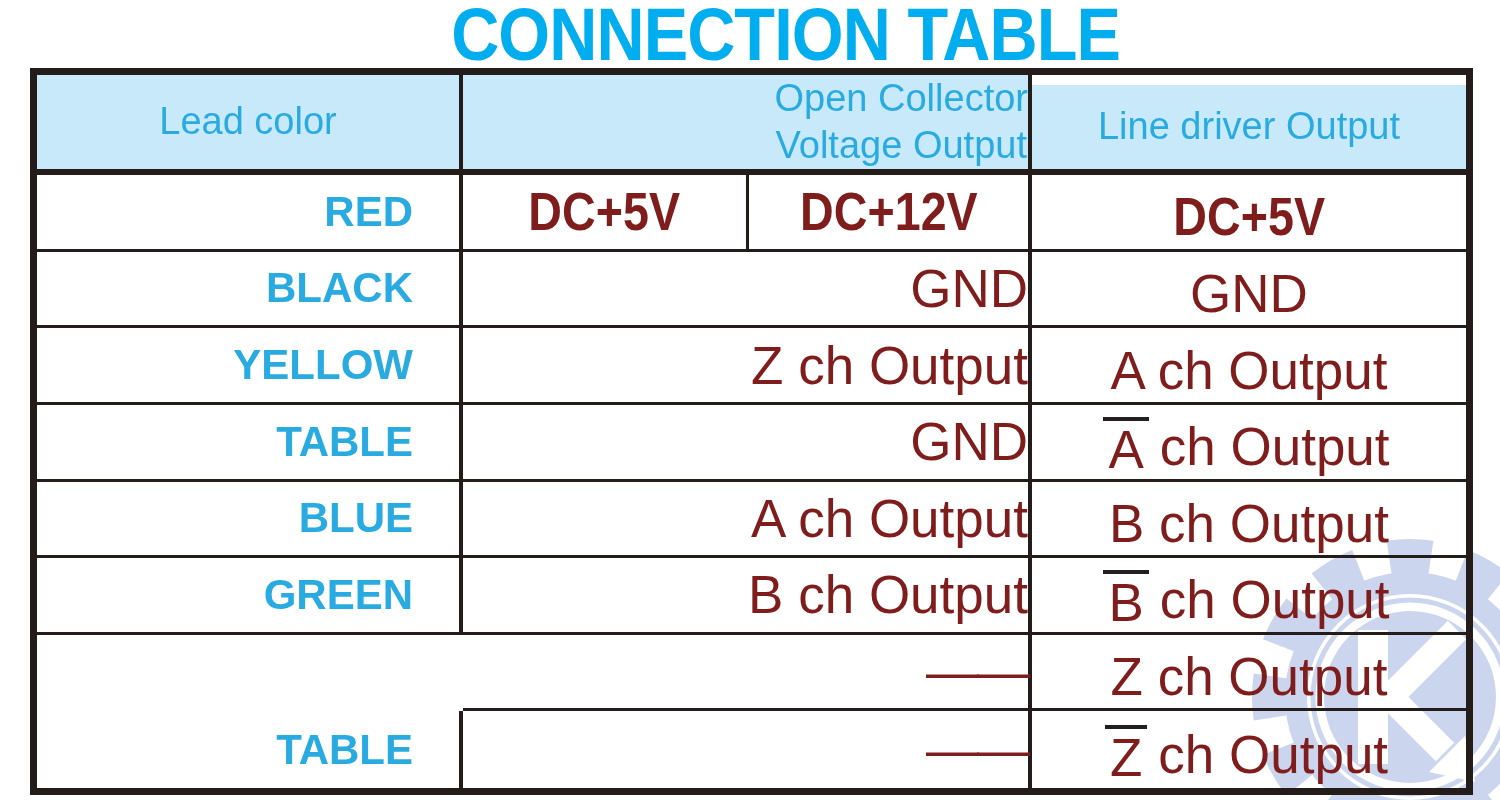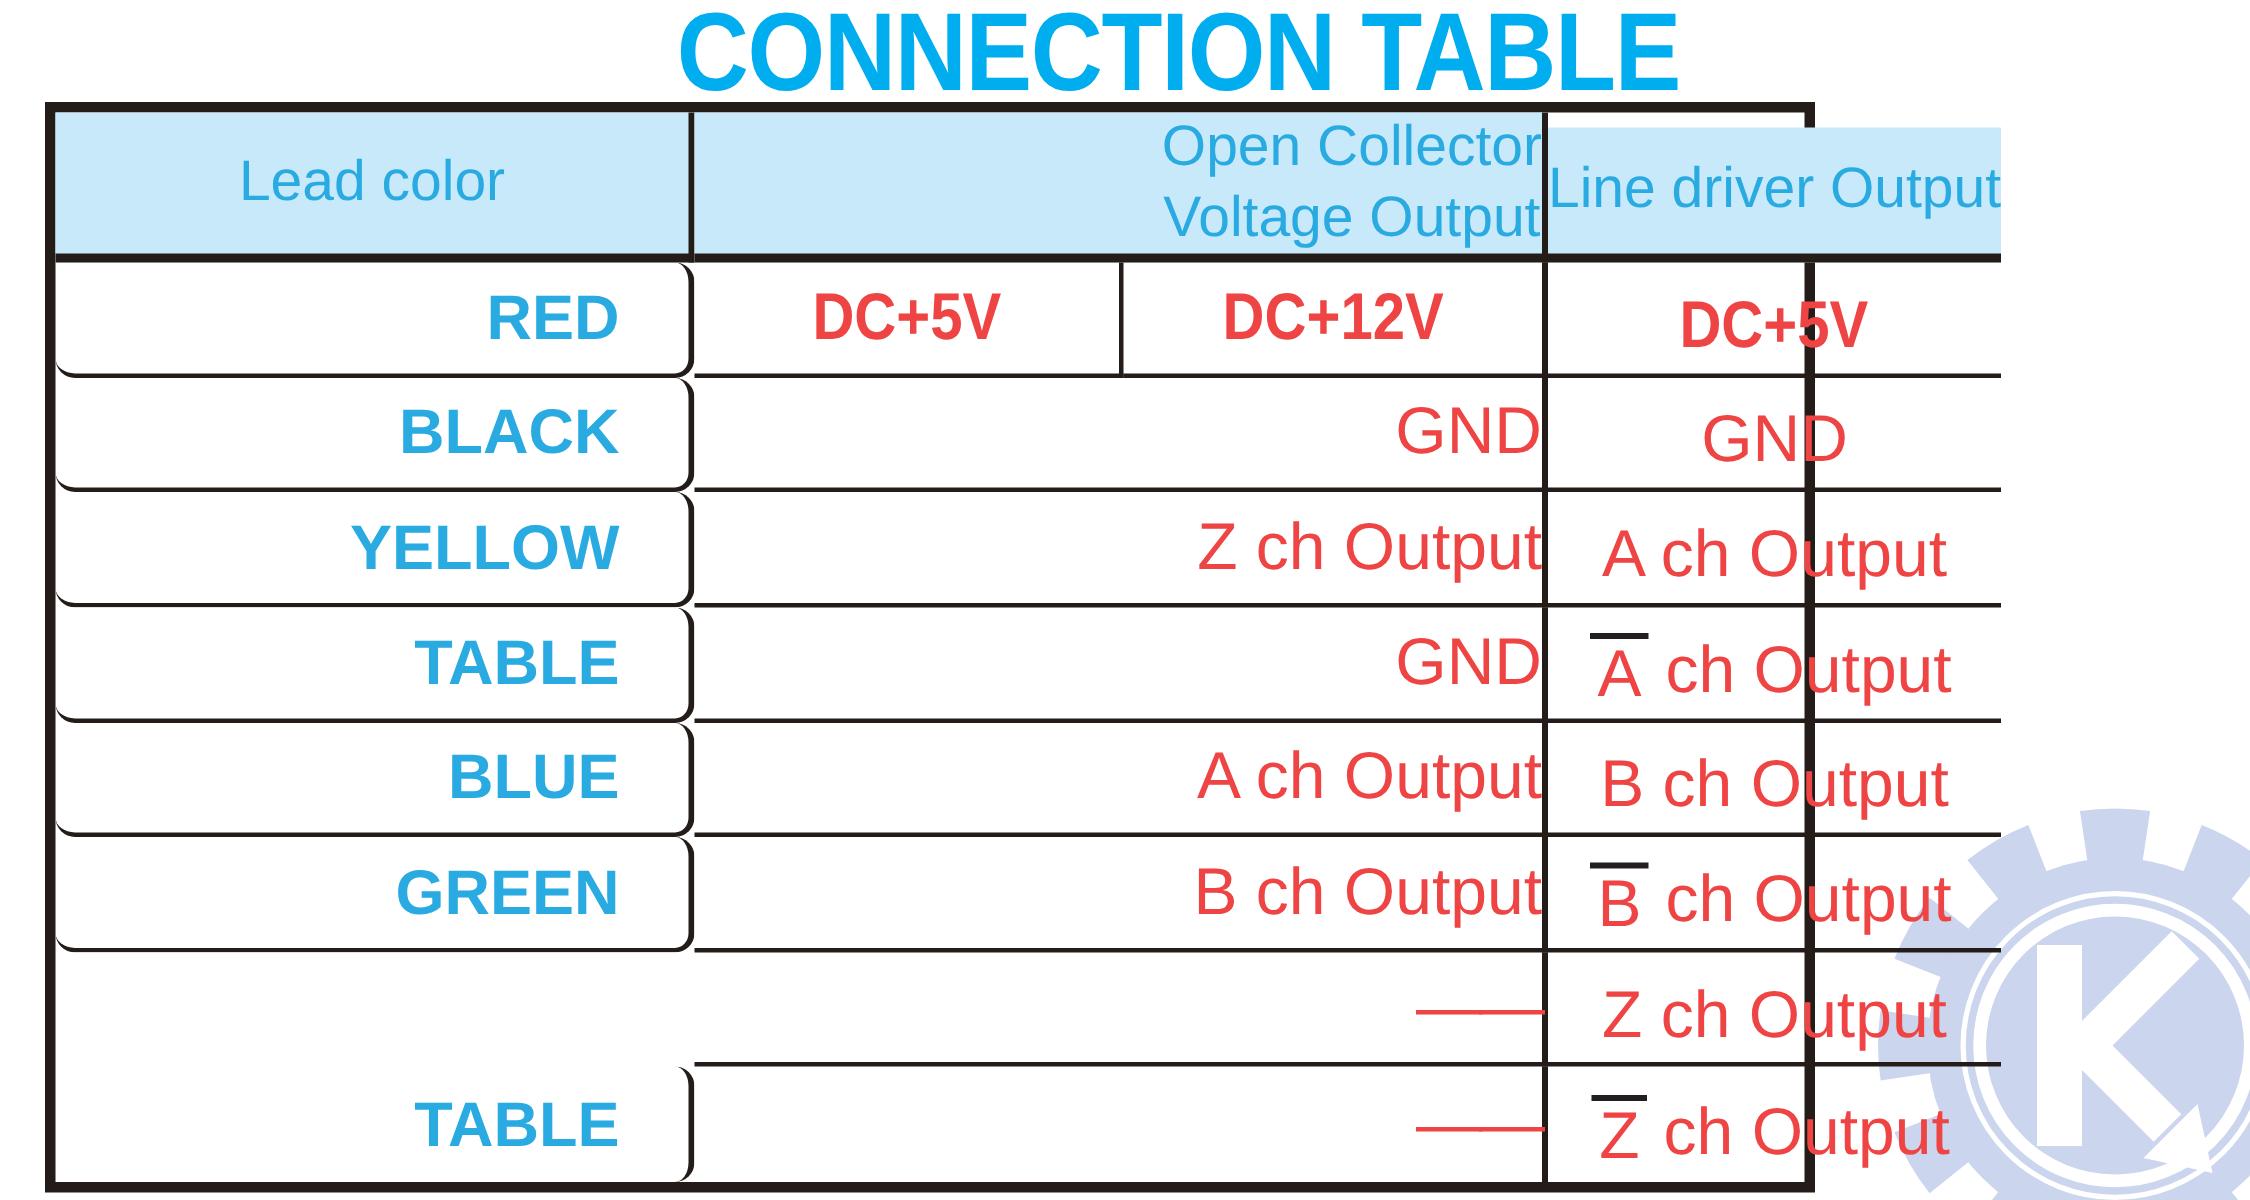--- a/index.html
+++ b/index.html
@@ -9,36 +9,36 @@
   
   .title-wrap{position:absolute;left:0;top:0;width:100%;text-align:center;z-index:2;margin-left:36px;}
   .title{display:inline-block;font-size:74px;font-weight:700;color:#00aeef;
          letter-spacing:-1px;line-height:62px;margin-top:4px;
          transform:scaleX(0.90);transform-origin:center;white-space:nowrap;}
 
   
   .watermark{position:absolute;left:1245px;top:532px;width:330px;height:330px;z-index:0;}
 
   
-  .tbl{position:absolute;left:30px;top:68px;width:1180px;height:727px;
+  .tbl{position:absolute;left:30px;top:68px;width:1443px;height:727px;
        border:7px solid #241c18;display:grid;box-sizing:border-box;
        grid-template-columns:426px 286px 283px 1fr;
        grid-template-rows:100px repeat(8,1fr);
        z-index:1;background:transparent;}
   .c{display:flex;align-items:center;justify-content:center;box-sizing:border-box;
      border-right:4px solid #241c18;border-bottom:3px solid #241c18;
-     font-size:44px;color:#ef4444;background:transparent;white-space:nowrap;}
+     font-size:53px;color:#7f1d1d;background:transparent;white-space:nowrap;}
   .hdr{background:#c7e9fa;color:#29abe2;font-size:38px;font-weight:400;
        border-bottom:6px solid #241c18;text-align:center;line-height:1.25;}
   .span2{grid-column:2 / 4;justify-content:flex-end;}
   .subdiv{border-right:3px solid #241c18;}
   .lastcol{border-right:none;margin-top:10px;}
   .lastrow{border-bottom:none;}
   .lead{justify-content:flex-end;padding-right:46px;color:#29abe2;
-        font-weight:700;font-size:42px;border-radius:13px;}
+        font-weight:700;font-size:42px;}
   .dc{display:inline-block;font-weight:700;transform:scaleX(0.88);transform-origin:center;}
   .bar{display:inline-block;border-top:4px solid #231f20;padding:2px 5px 0;
        margin-left:-5px;line-height:1.0;}
   .rest{margin-left:11px;}
   .dash{letter-spacing:-2px;font-weight:400;}
 </style>
 </head>
 <body>
 
 <div id="page">

